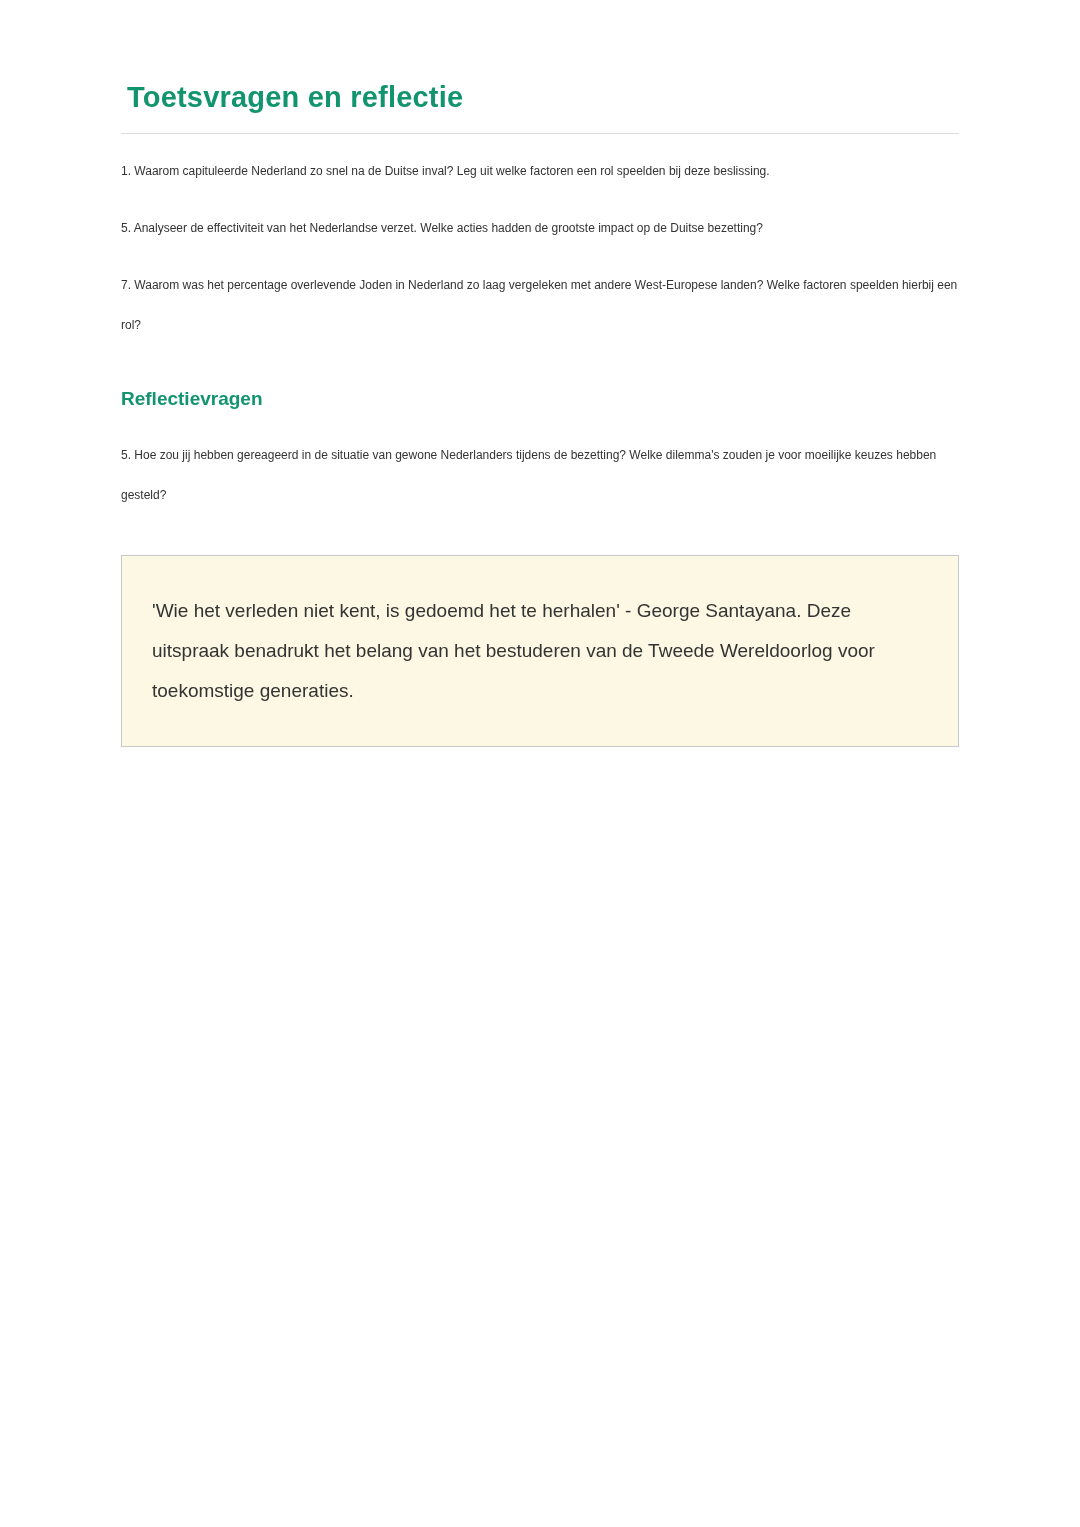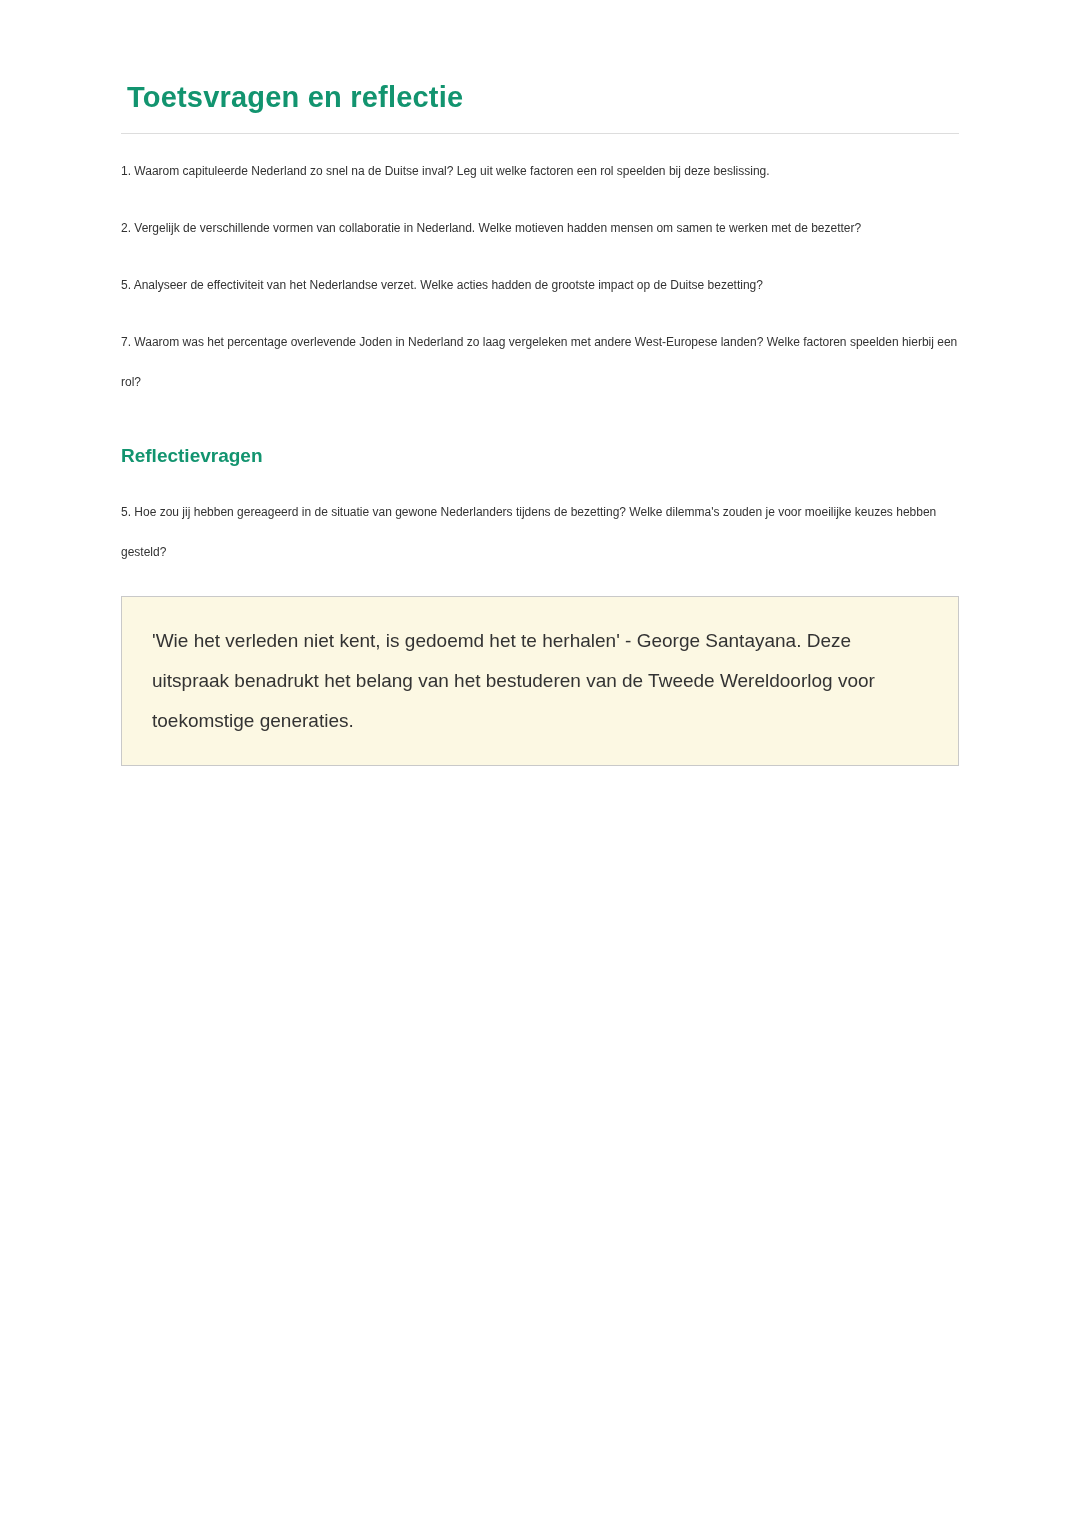--- a/index.html
+++ b/index.html
@@ -41,45 +41,44 @@
     font-weight:700;
     color:var(--accent);
   }
   p.question{
     margin:17px 0;
     font-size:12px;
     line-height:40px;
     color:var(--body-text);
   }
   .callout{
-    margin-top:24px;
+    margin-top:40px;
     background:var(--callout-bg);
     border:1px solid var(--callout-border);
-    padding:24px 30px;
+    padding:35px 30px;
   }
   .callout p{
     margin:0;
     font-size:19px;
     line-height:40px;
     color:var(--body-text);
   }
 </style>
 </head>
 <body>
 
 <div class="content">
 
   <h1 class="page-title">Toetsvragen en reflectie</h1>
 
   <hr class="title-divider">
 
 
   <p class="question">1. Waarom capituleerde Nederland zo snel na de Duitse inval? Leg uit welke factoren een rol speelden bij deze beslissing.</p>
 
-  <p class="question">2. Vergelijk de verschillende vormen van collaboratie in Nederland. Welke motieven hadden mensen om samen te werken met de bezetter?</p>
 
   <p class="question">5. Analyseer de effectiviteit van het Nederlandse verzet. Welke acties hadden de grootste impact op de Duitse bezetting?</p>
 
   <p class="question">7. Waarom was het percentage overlevende Joden in Nederland zo laag vergeleken met andere West-Europese landen? Welke factoren speelden hierbij een rol?</p>
 
   <h2 class="section-heading">Reflectievragen</h2>
 
   <p class="question">5. Hoe zou jij hebben gereageerd in de situatie van gewone Nederlanders tijdens de bezetting? Welke dilemma's zouden je voor moeilijke keuzes hebben gesteld?</p>
 
 

